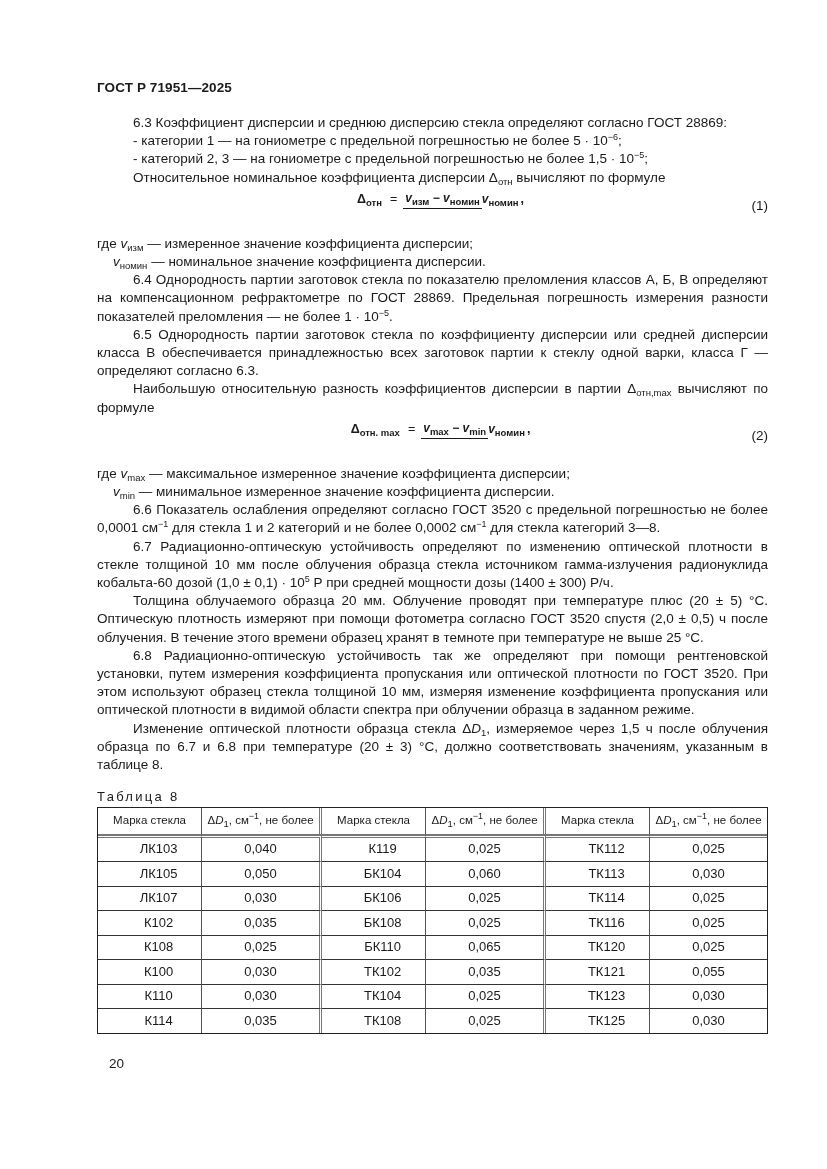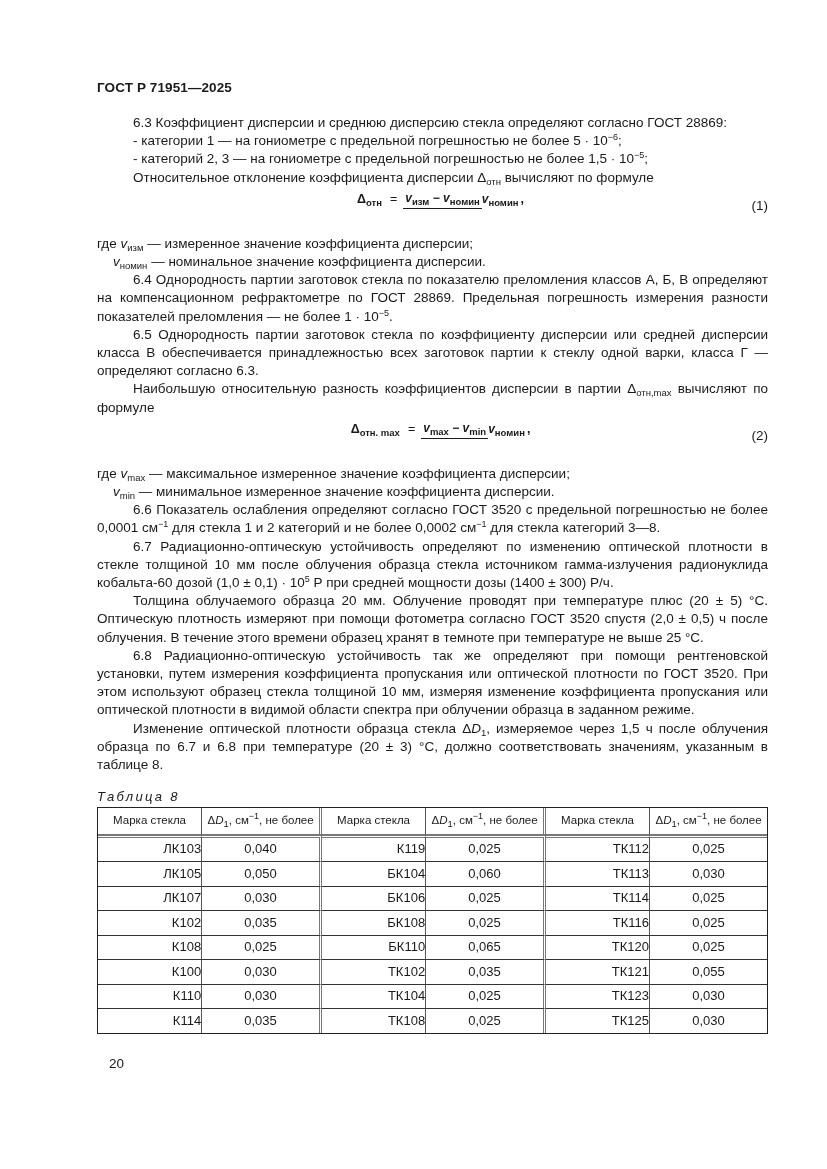--- a/index.html
+++ b/index.html
@@ -30,55 +30,55 @@
   .formula-inner { display: inline-flex; align-items: center; }
   .frac { display: inline-flex; flex-direction: row; align-items: center; margin: 0 2px; }
   .frac .num { border-bottom: 1px solid #1a1a1a; padding: 0 2px 1px 2px; font-size: 12px; }
   .frac .den { padding-top: 1px; font-size: 12px; }
   .formula .lhs { margin-right: 4px; }
   .formula .eq { margin: 0 4px; font-weight: normal; }
   .formula-no { position: absolute; right: 0; top: 8px; font-weight: normal; font-size: 13.5px; }
   .where { margin: 0; }
   .where2 { margin: 0; padding-left: 16px; }
   .table-caption {
-    margin-top: 14px; letter-spacing: 2.3px; font-size: 13px; font-style: italic;
+    margin-top: 14px; letter-spacing: 2.3px; font-size: 13px;
   }
   table.t8 {
     margin-top: 0; width: 671px; border-collapse: separate; border-spacing: 0;
     border: 1.5px solid #222; font-size: 13px;
   }
   table.t8 th {
     font-weight: normal; font-size: 11.5px; height: 26px; padding: 0 4px;
     border-bottom: 1px solid #777; text-align: center;
   }
   table.t8 td {
     height: 23.5px; padding: 0; border-top: 1.5px solid #333;
   }
   table.t8 tr.first td { border-top: 3px double #777; }
-  table.t8 .c-name { width: 92px; padding-left: 18px; text-align: right; }
+  table.t8 .c-name { width: 92px; padding-left: 18px; text-align: center; }
   table.t8 .c-val { width: 120px; text-align: center; }
   table.t8 .sep-r { border-right: 1px solid #555; }
   table.t8 .dbl-r { border-right: 3px double #777; }
   table.t8 th.c-name { text-align: center; padding-left: 4px; }
   .page-number {
     position: absolute; left: 97px; top: 1056px; font-size: 13.5px; padding-left: 12px;
   }
   i.v { font-style: italic; }
 </style>
 </head>
 <body>
 
 <div class="page-header">ГОСТ Р 71951—2025</div>
 
 <div class="body-text">
 
   <p class="p indent">6.3 Коэффициент дисперсии и среднюю дисперсию стекла определяют согласно ГОСТ 28869:</p>
   <p class="li"><span>- категории 1 — на гониометре с предельной погрешностью не более 5 · 10</span><sup>−6</sup><span>;</span></p>
   <p class="li"><span>- категорий 2, 3 — на гониометре с предельной погрешностью не более 1,5 · 10</span><sup>−5</sup><span>;</span></p>
-  <p class="li"><span>Относительное отклонение коэффициента дисперсии Δ</span><sub>отн</sub><span> вычисляют по формуле</span></p>
+  <p class="li"><span>Относительное номинальное коэффициента дисперсии Δ</span><sub>отн</sub><span> вычисляют по формуле</span></p>
 
   <div class="formula-row">
     <div class="formula">
       <span class="formula-inner">
         <span class="lhs"><span>Δ</span><sub>отн</sub></span>
         <span class="eq">=</span>
         <span class="frac">
           <span class="num"><i class="v">v</i><sub>изм</sub><span> − </span><i class="v">v</i><sub>номин</sub></span>
           <span class="den"><i class="v">v</i><sub>номин</sub></span>
         </span>

